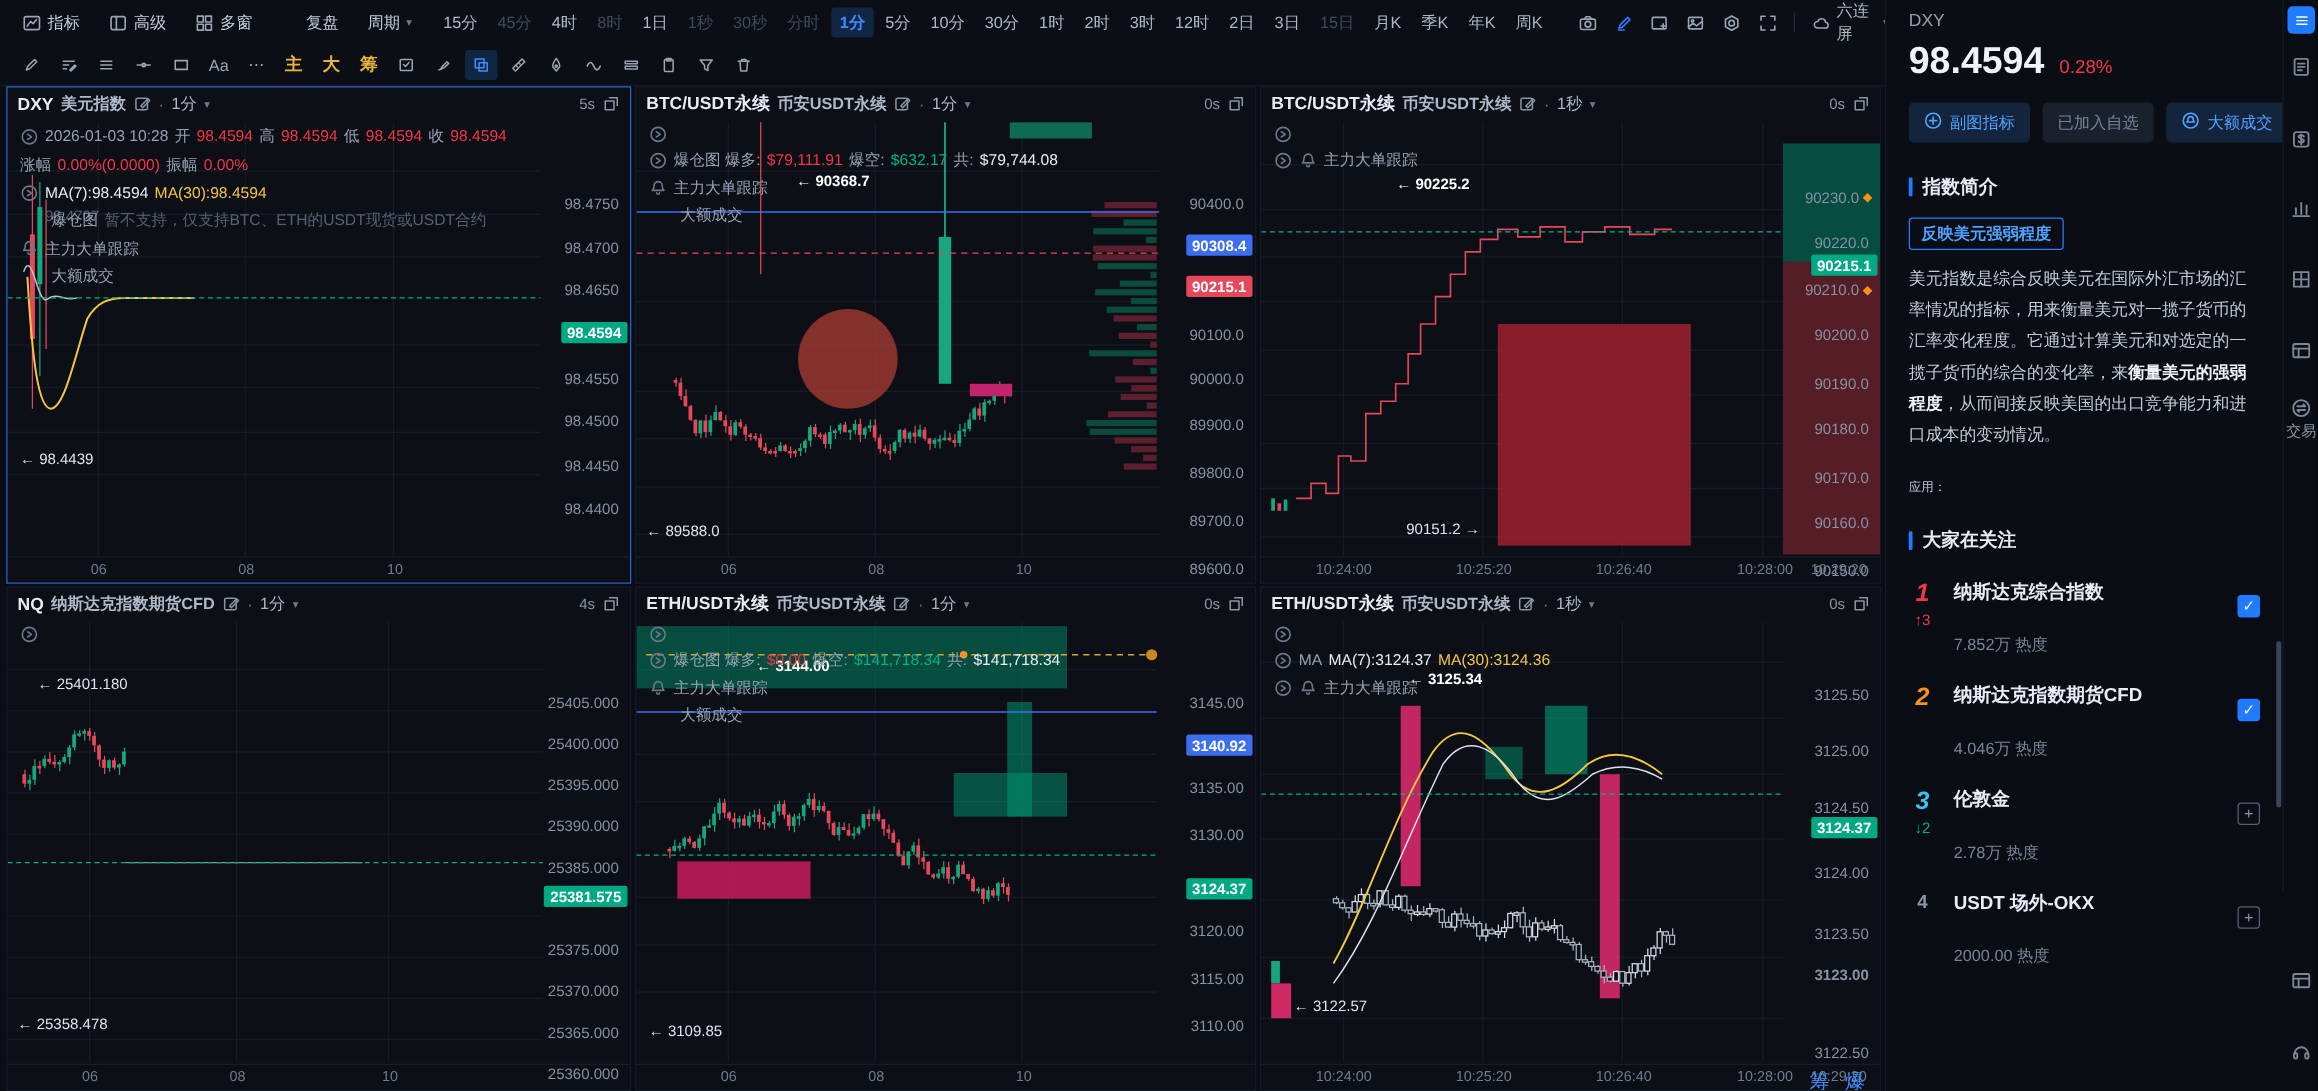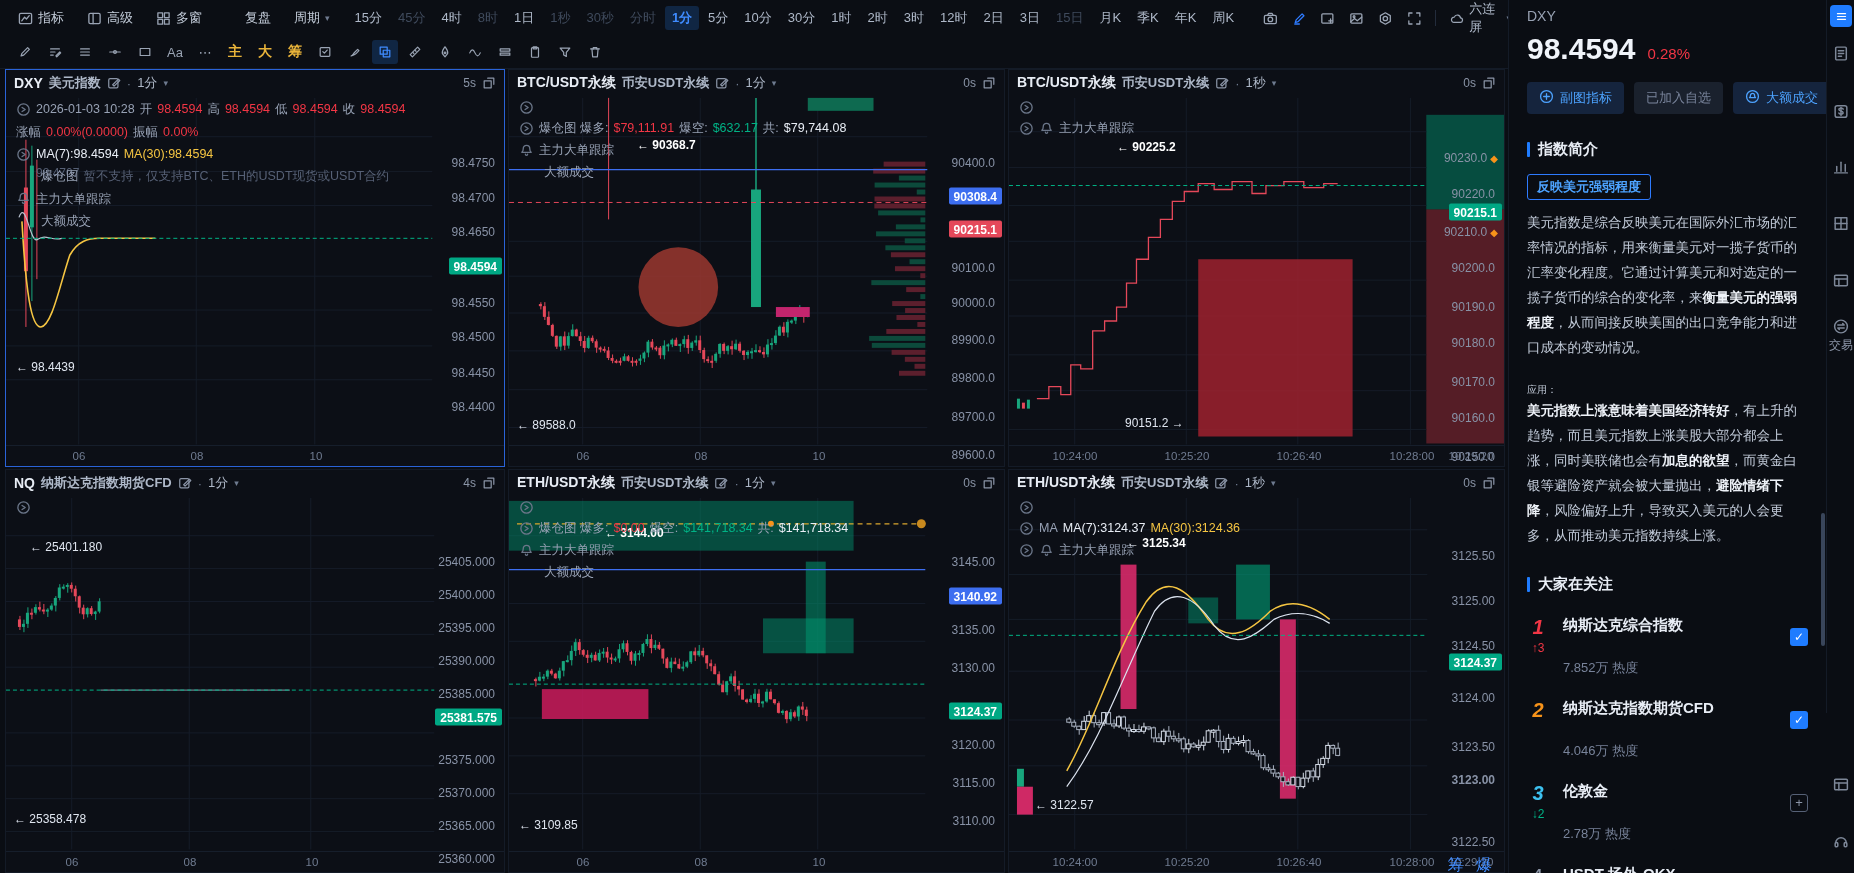--- a/index.html
+++ b/index.html
@@ -1660,21 +1660,20 @@
       </button>
     </div>
 
     <div class="sect">
       <span class="sectbar"></span>
       <span class="secttitle">指数简介</span>
     </div>
     <span class="badge">反映美元强弱程度</span>
     <p class="para"><span class="">美元指数是综合反映美元在国际外汇市场的汇率情况的指标，用来衡量美元对一揽子货币的汇率变化程度。它通过计算美元和对选定的一揽子货币的综合的变化率，来</span><span class="b">衡量美元的强弱程度</span><span class="">，从而间接反映美国的出口竞争能力和进口成本的变动情况。</span></p>
     <div class="applbl">应用：</div>
-    <p class="para" style="margin-top:2px"><span class="b">美元指数上涨意味着美国经济转好</span><span class="">，有上升的趋势，而且美元指数上涨美股大部分都会上涨，同时美联储也会有</span><span class="b">加息的欲望</span><span class="">，而黄金白银等避险资产就会被大量抛出，</span><span class="b">避险情绪下降</span><span class="">，风险偏好上升，导致买入美元的人会更多，从而推动美元指数持续上涨。</span></p>
 
     <div class="sect">
       <span class="sectbar"></span>
       <span class="secttitle">大家在关注</span>
     </div>
     <div class="watch">
         <div class="witem">
     <div class="rankcol">
       <div class="rank r1">1</div>
       <div class="wchg up">↑3</div>

